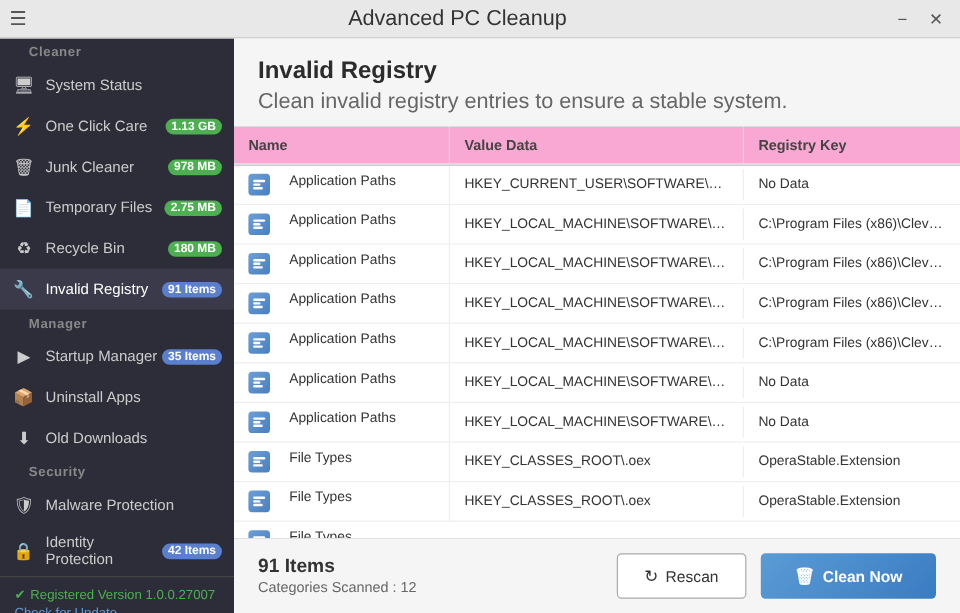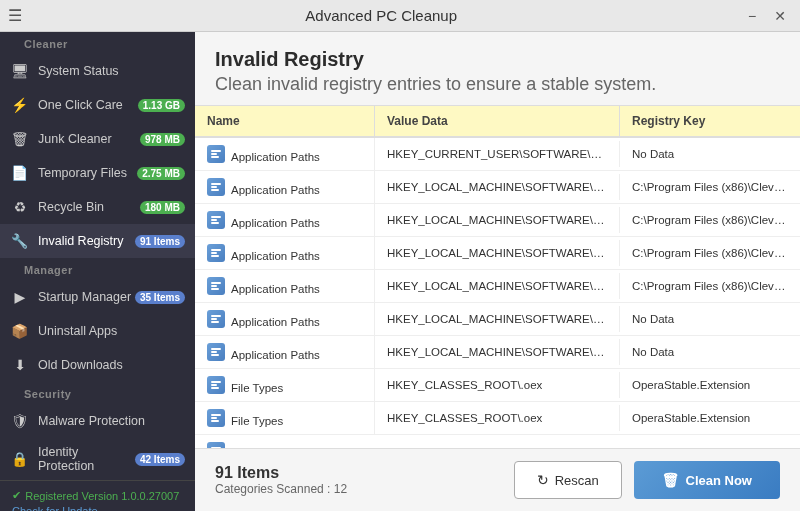--- a/index.html
+++ b/index.html
@@ -11,21 +11,21 @@
       height: 32px;
       display: flex;
       align-items: center;
       justify-content: space-between;
       padding: 0 8px;
       border-bottom: 1px solid #ccc;
       flex-shrink: 0;
     }
     .title-bar-left { display: flex; align-items: center; gap: 8px; }
     .hamburger { font-size: 16px; cursor: pointer; color: #555; }
-    .title-bar-title { font-size: 15px; color: #333; flex: 1; text-align: center; }
+    .title-bar-title { font-size: 18px; color: #333; flex: 1; text-align: center; }
     .title-bar-controls { display: flex; gap: 4px; }
     .title-btn { width: 24px; height: 20px; border: none; background: transparent; cursor: pointer; font-size: 14px; color: #555; display: flex; align-items: center; justify-content: center; }
 
     
     .main-layout {
       display: flex;
       flex: 1;
       overflow: hidden;
     }
 
@@ -106,21 +106,21 @@
     
     .table-wrapper {
       flex: 1;
       overflow-y: auto;
       background: white;
       margin: 0;
     }
     .table-header {
       display: grid;
       grid-template-columns: 180px 1fr 180px;
-      background: #fef9c3;
+      background: #f9a8d4;
       border-bottom: 2px solid #ddd;
       padding: 0;
       position: sticky;
       top: 0;
       z-index: 1;
     }
     .th {
       padding: 8px 12px;
       font-weight: 600;
       font-size: 12px;
@@ -137,21 +137,21 @@
     .td {
       padding: 7px 12px;
       font-size: 11.5px;
       color: #333;
       overflow: hidden;
       text-overflow: ellipsis;
       white-space: nowrap;
       border-right: 1px solid #eee;
     }
     .td:last-child { border-right: none; }
-    .td-name { display: flex; align-items: flex-end; gap: 6px; }
+    .td-name { display: flex; align-items: flex-start; gap: 16px; }
     .reg-icon {
       width: 18px;
       height: 18px;
       background: linear-gradient(135deg, #6a9fd8, #4a7fc0);
       border-radius: 3px;
       display: flex;
       align-items: center;
       justify-content: center;
       font-size: 10px;
       color: white;

